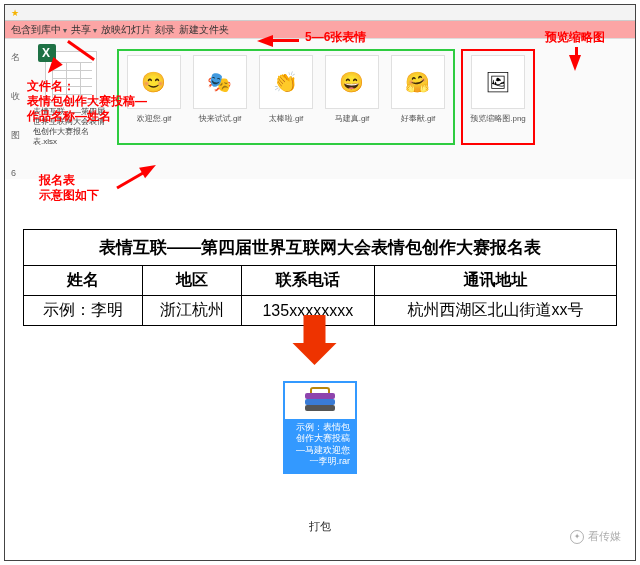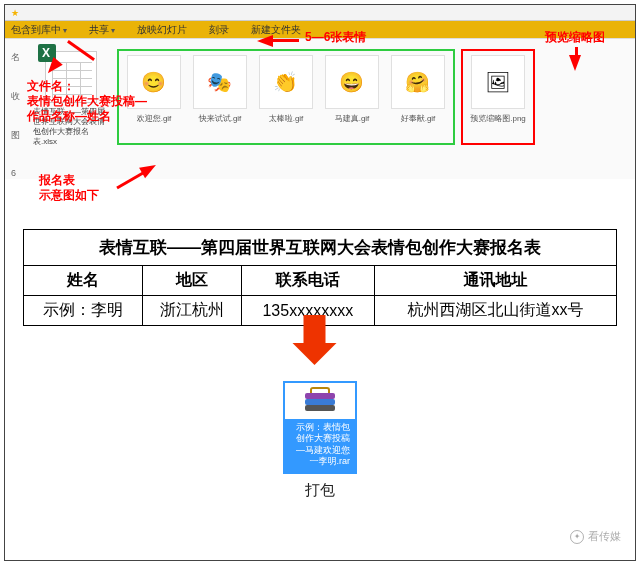--- a/index.html
+++ b/index.html
@@ -1,20 +1,20 @@
 <!DOCTYPE html>
 <html><head>
 <meta charset="utf-8">
 <style>
 *{margin:0;padding:0;box-sizing:border-box;font-family:"Microsoft YaHei",SimSun,sans-serif}
 body{width:640px;height:565px;background:#fff;position:relative;overflow:hidden}
 .border{border:1px solid #444;position:absolute;left:4px;top:4px;right:4px;bottom:4px}
 .titlebar{height:16px;border-bottom:1px solid #ccc;background:#f3f3f3;font-size:9px;color:#444;display:flex;align-items:center;padding:0 6px;gap:6px}
 .star{color:#f5b301}
-.ribbon{height:18px;background:#eab308;border-bottom:1px solid #ddd;font-size:10px;color:#333;display:flex;align-items:center;padding:0 6px;gap:22px}
+.ribbon{height:18px;background:#fca5a5;border-bottom:1px solid #ddd;font-size:10px;color:#333;display:flex;align-items:center;padding:0 6px;gap:4px}
 .ribbon span.drop::after{content:"▾";font-size:8px;margin-left:2px;color:#555}
 .content{position:relative;height:140px;background:#fafafa;display:flex;align-items:flex-start;padding:10px 6px;gap:6px}
 .leftcol{width:14px;font-size:9px;color:#666;display:flex;flex-direction:column;gap:26px;padding-top:2px}
 .excel{width:80px}
 .excel-ico{width:52px;height:52px;border:1px solid #ccc;background:#fff;position:relative;margin:2px auto 4px}
 .excel-ico::before{content:"";position:absolute;left:-8px;top:-8px;width:18px;height:18px;background:#1e7145;border-radius:2px}
 .excel-ico::after{content:"X";position:absolute;left:-4px;top:-6px;color:#fff;font-size:12px;font-weight:bold}
 .excel-grid{position:absolute;left:6px;top:10px;right:4px;bottom:4px;background:linear-gradient(#ccc 1px,transparent 1px)0 0/100% 8px,linear-gradient(90deg,#ccc 1px,transparent 1px)0 0/14px 100%}
 .excel-cap{font-size:8px;color:#444;text-align:left;line-height:1.25;padding:0 2px}
 .greenbox{border:2px solid #2ecc40;height:96px;display:flex;gap:4px;padding:4px}
@@ -33,21 +33,21 @@
 .darrow .stem{width:22px;height:28px;background:#e30}
 .darrow .head{width:0;height:0;border-left:22px solid transparent;border-right:22px solid transparent;border-top:22px solid #e30;margin-left:-11px}
 .zip{position:absolute;left:50%;top:376px;transform:translateX(-50%);width:74px;border:2px solid #39f;background:linear-gradient(180deg,#fff 40%,#39f 40%);padding:4px;text-align:right}
 .zip-ico{width:40px;height:32px;margin:0 auto 2px;position:relative}
 .zip-ico .stack{position:absolute;width:30px;height:6px;left:5px;border-radius:2px}
 .zip-ico .s1{top:18px;background:#555}
 .zip-ico .s2{top:12px;background:#3a7bd5}
 .zip-ico .s3{top:6px;background:#8e44ad}
 .zip-ico .top{position:absolute;top:0;left:10px;width:20px;height:8px;border:2px solid #b8860b;border-radius:3px 3px 0 0;border-bottom:none}
 .zip-cap{font-size:9px;color:#fff;line-height:1.25;background:#39f;padding:1px}
-.daobao{position:absolute;left:50%;top:476px;transform:translateX(-50%);font-size:15px;color:#222}
+.daobao{position:absolute;left:50%;top:514px;transform:translateX(-50%);font-size:11px;color:#222}
 .watermark{position:absolute;right:14px;bottom:16px;font-size:11px;color:rgba(0,0,0,.35);display:flex;align-items:center;gap:4px}
 .wm-ico{width:14px;height:14px;border:1px solid rgba(0,0,0,.3);border-radius:50%;display:flex;align-items:center;justify-content:center;font-size:8px}
 </style>
 </head>
 <body>
 
 <div class="border">
   <div class="titlebar">
     <span class="star">★</span>
   </div>

